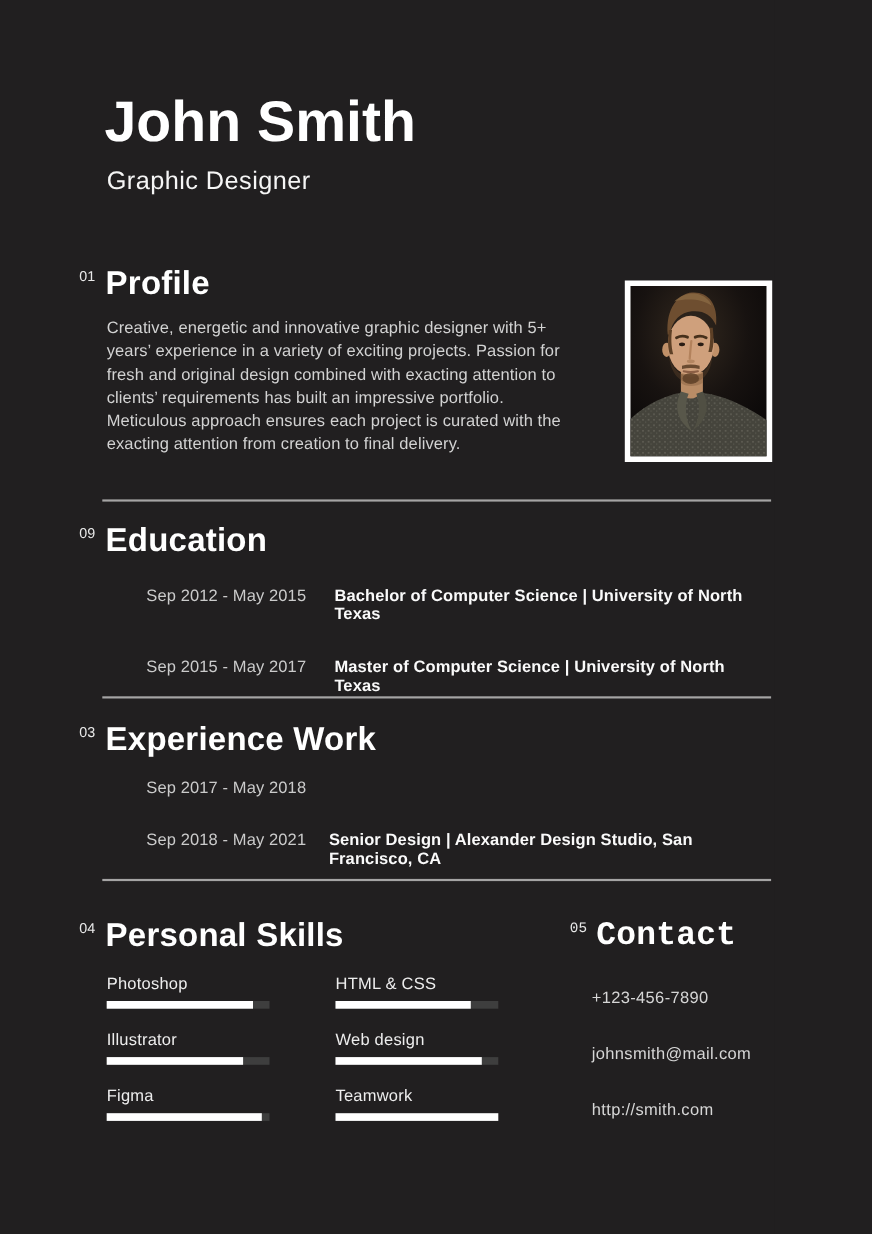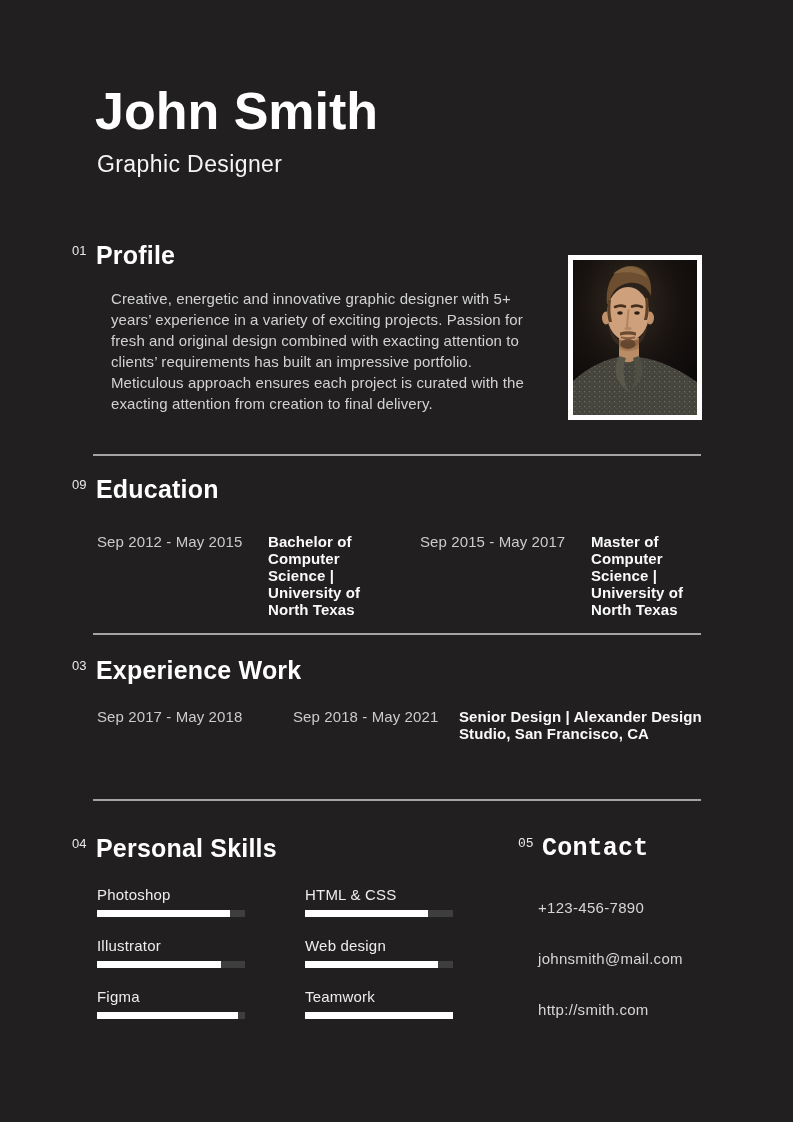--- a/index.html
+++ b/index.html
@@ -10,38 +10,38 @@
   
   .name{position:absolute;left:95px;top:84px;font-size:52px;font-weight:700;
     letter-spacing:0px;color:#ffffff;line-height:1.05;}
   .role{position:absolute;left:97px;top:151px;font-size:23px;font-weight:400;
     color:#f5f5f5;letter-spacing:.4px;}
   .side-title{position:absolute;right:101px;top:167px;text-align:right;
     font-size:14px;line-height:21px;color:#f3f3f3;letter-spacing:.2px;}
   
   .sec-head{position:absolute;display:flex;align-items:flex-start;gap:8px;}
   .sec-num{font-size:13px;color:#e9e9e9;line-height:1;padding-top:1px;min-width:16px;}
-  .sec-title{font-size:25px;font-weight:700;color:#ffffff;line-height:1;letter-spacing:.2px;}
+  .sec-title{font-size:30px;font-weight:700;color:#ffffff;line-height:1;letter-spacing:.2px;}
   .head-profile{left:72px;top:243px;}
   .head-education{left:72px;top:477px;}
   .head-experience{left:72px;top:658px;}
   .head-skills{left:72px;top:836px;}
   .head-contact{left:518px;top:836px;font-family:Liberation Mono, monospace;}
   
-  .profile-text{position:absolute;left:111px;top:289px;width:452px;
+  .profile-text{position:absolute;left:97px;top:289px;width:452px;
     font-size:15px;line-height:20.9px;color:#d2d2d2;white-space:pre-line;letter-spacing:.1px;}
   
   .photo-frame{position:absolute;left:568px;top:255px;width:134px;height:165px;
     background:#ffffff;padding:5px;box-sizing:border-box;}
   .photo-frame svg{display:block;width:124px;height:155px;}
   
   .divider{position:absolute;left:93px;width:608px;height:2px;background:#bcbcbc;opacity:.85;}
   .div-1{top:454px;} .div-2{top:633px;} .div-3{top:799px;}
   
-  .rows{position:absolute;display:flex;flex-direction:row;}
+  .rows{position:absolute;display:flex;flex-direction:column;margin-left:36px;}
   .rows-education{left:97px;top:533px;gap:31px;}
   .rows-experience{left:97px;top:708px;gap:30px;}
   .trow{display:flex;font-size:15px;line-height:17px;}
   .trow .date{flex:none;color:#cbcbcb;letter-spacing:.1px;}
   .rows-education .date{width:171px;}
   .rows-experience .date{width:166px;}
   .trow .detail{font-weight:700;color:#fafafa;letter-spacing:.1px;}
   
   .skills-grid{position:absolute;left:97px;top:886px;display:grid;
     grid-template-columns:148px 148px;grid-template-rows:repeat(3,1fr);

